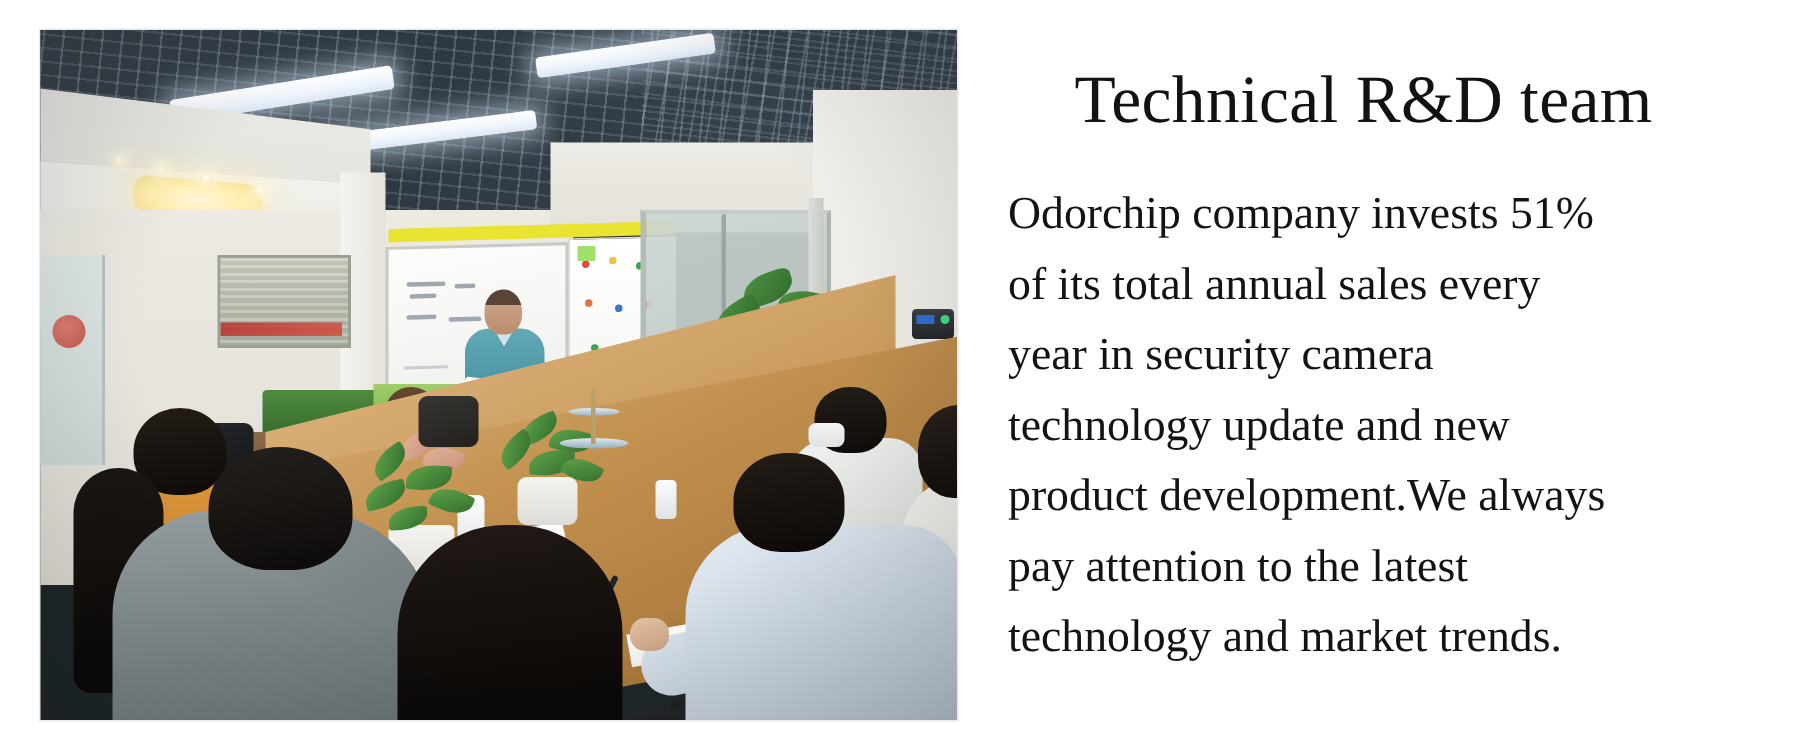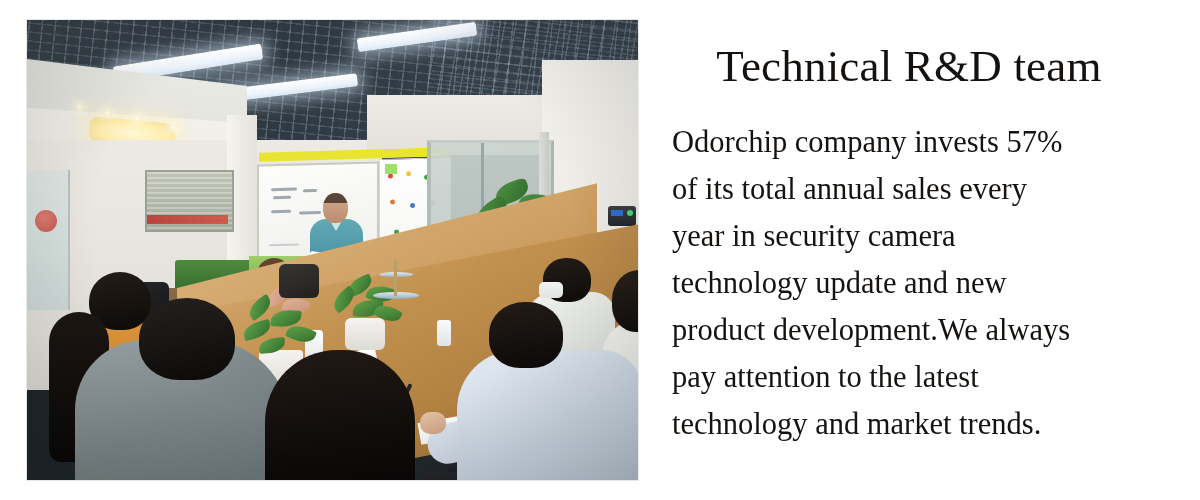--- a/index.html
+++ b/index.html
@@ -594,21 +594,21 @@
       <div class="layer fg-gray-torso"></div>
       <div class="layer fg-gray-head"></div>
       <div class="layer fg-hair-center"></div>
 
       <div class="photo-vignette"></div>
     </div>
   </div>
 
   <div class="text-col">
     <h1 class="title">Technical R&amp;D team</h1>
-    <div class="body-text">Odorchip company invests 57%
+    <div class="body-text">Odorchip company invests 51%
 of its total annual sales every
 year in security camera
 technology update and new
 product development.We always
  pay attention to the latest
 technology and market trends.</div>
   </div>
 
 </div>
 

